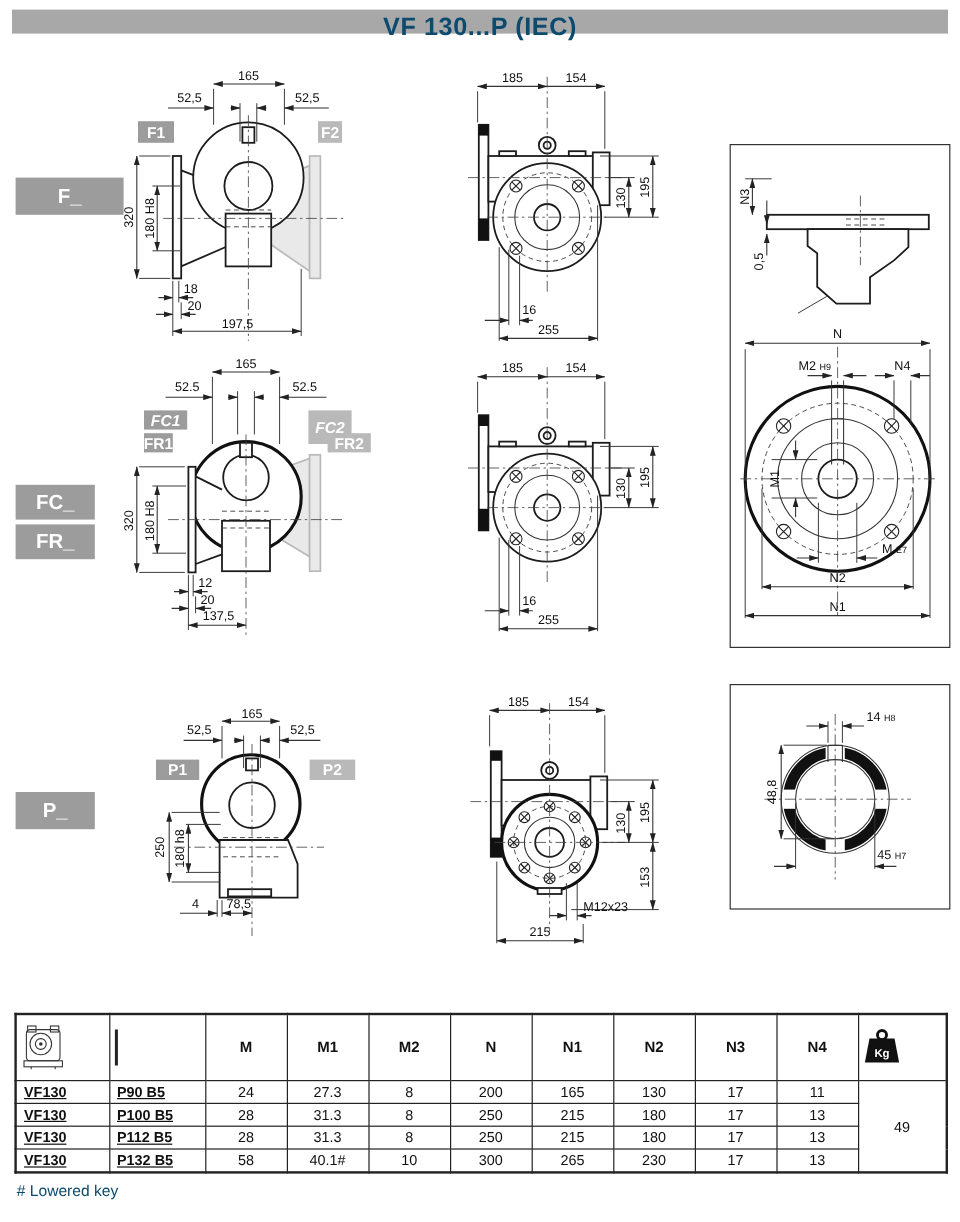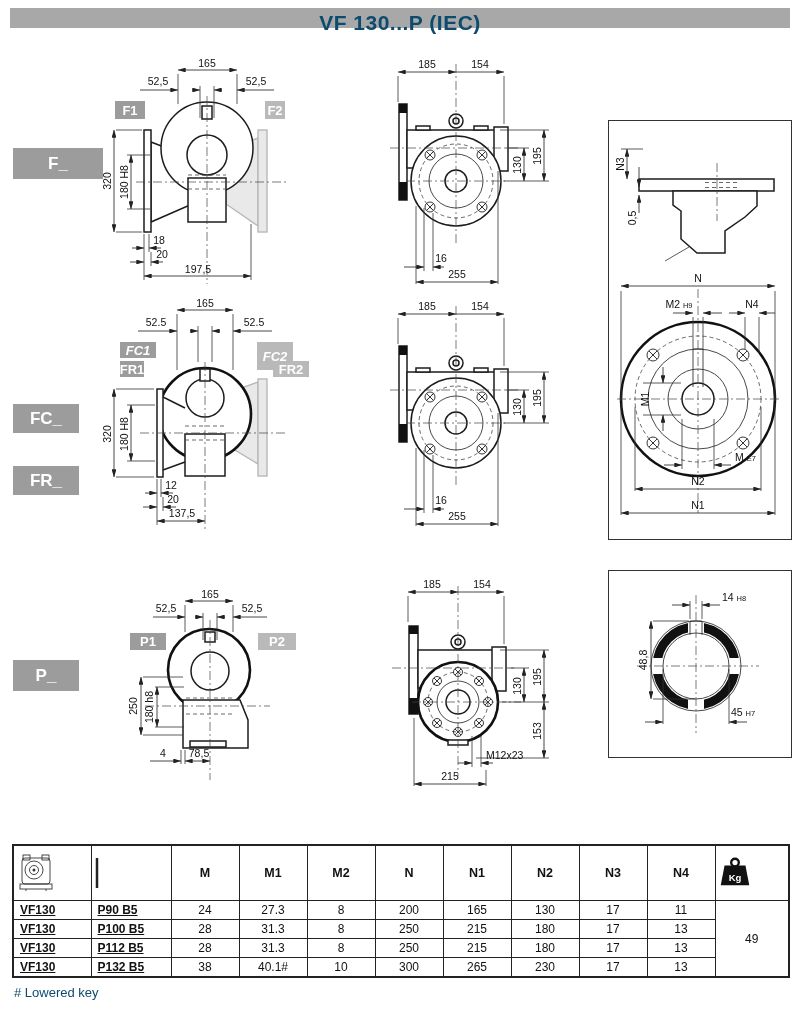--- a/index.html
+++ b/index.html
@@ -45,21 +45,21 @@
       <marker id="ar" viewBox="0 0 10 6" refX="9.5" refY="3" markerWidth="9" markerHeight="5.4" orient="auto-start-reverse">
         <path d="M0,0 L10,3 L0,6 Z" fill="#222"></path>
       </marker>
     </defs>
   </svg>
 
   <div class="titlebar">VF 130...P (IEC)</div>
 
   <div class="side-label" style="left:13px;top:148px;width:90px;height:31px;">F_</div>
   <div class="side-label" style="left:13px;top:404px;width:66px;height:29px;">FC_</div>
-  <div class="side-label" style="left:13px;top:437px;width:66px;height:29px;margin-top:29px;">FR_</div>
+  <div class="side-label" style="left:13px;top:437px;width:66px;height:29px;">FR_</div>
   <div class="side-label" style="left:13px;top:660px;width:66px;height:31px;">P_</div>
 
   <div class="tag" style="left:115px;top:101px;width:30px;height:18px;">F1</div>
   <div class="tag tag-light" style="left:265px;top:101px;width:20px;height:18px;">F2</div>
   <div class="tag" style="left:120px;top:342px;width:36px;height:16px;font-style:italic;">FC1</div>
   <div class="tag" style="left:120px;top:361px;width:24px;height:16px;">FR1</div>
   <div class="tag tag-light" style="left:257px;top:342px;width:36px;height:28px;font-style:italic;">FC2</div>
   <div class="tag tag-light" style="left:257px;top:361px;width:36px;height:16px;margin-left:16px;">FR2</div>
   <div class="tag" style="left:130px;top:633px;width:36px;height:17px;text-align:right;">P1</div>
   <div class="tag tag-light" style="left:258px;top:633px;width:38px;height:17px;">P2</div>
@@ -631,21 +631,21 @@
         <td>8</td>
         <td>250</td>
         <td>215</td>
         <td>180</td>
         <td>17</td>
         <td>13</td>
       </tr>
       <tr>
         <td class="model">VF130</td>
         <td class="motor">P132 B5</td>
-        <td>38</td>
+        <td>58</td>
         <td>40.1#</td>
         <td>10</td>
         <td>300</td>
         <td>265</td>
         <td>230</td>
         <td>17</td>
         <td>13</td>
       </tr>
     </tbody>
   </table>

